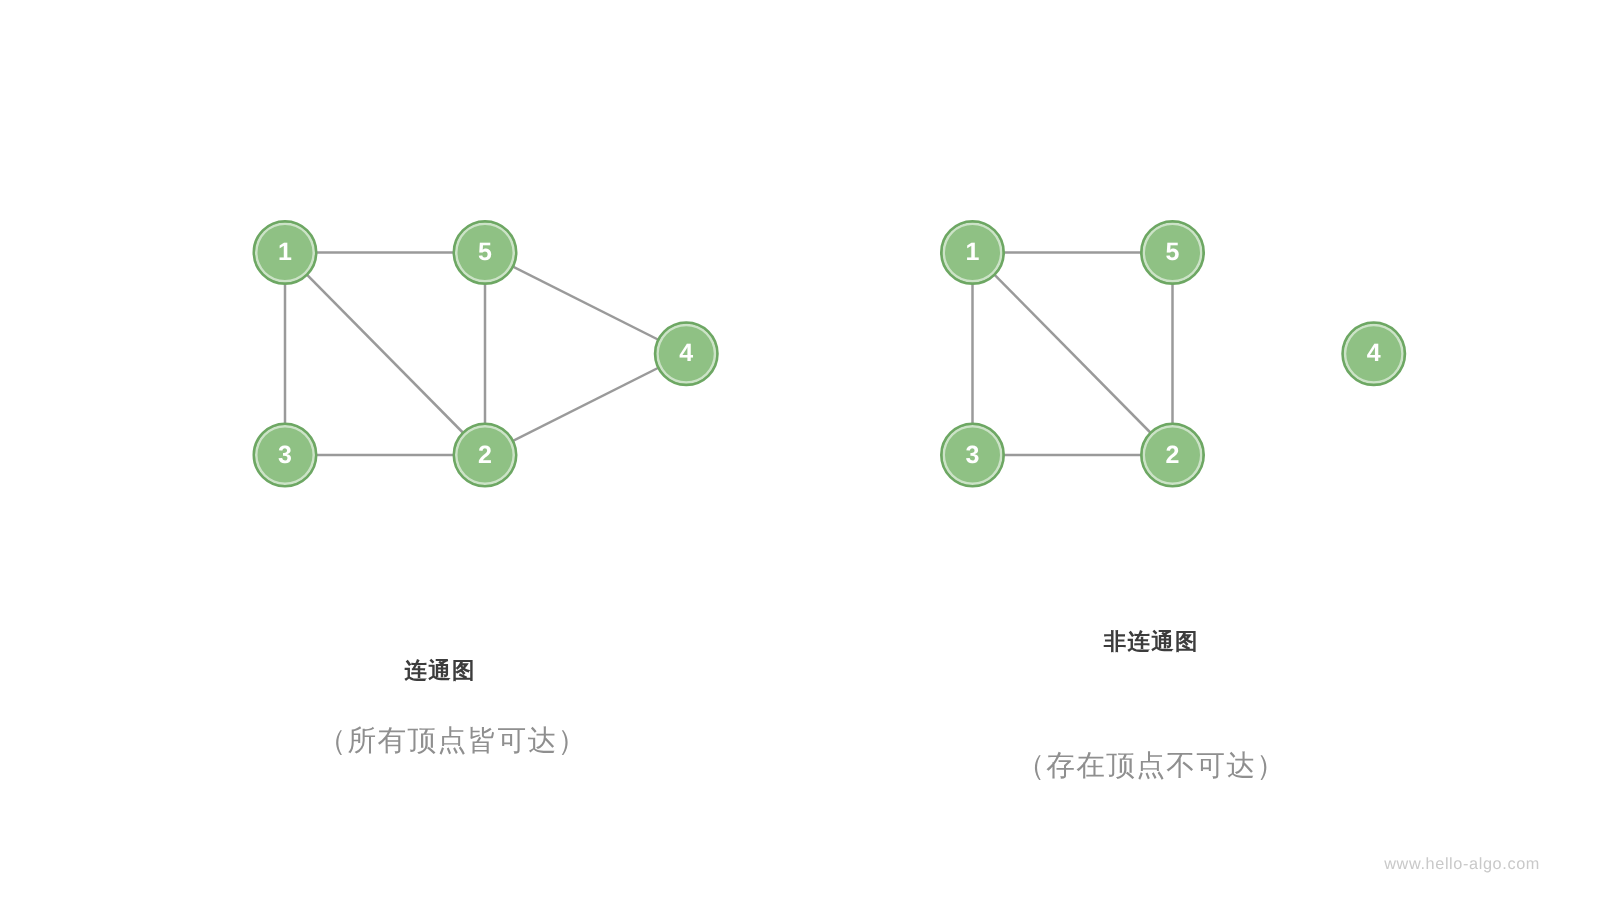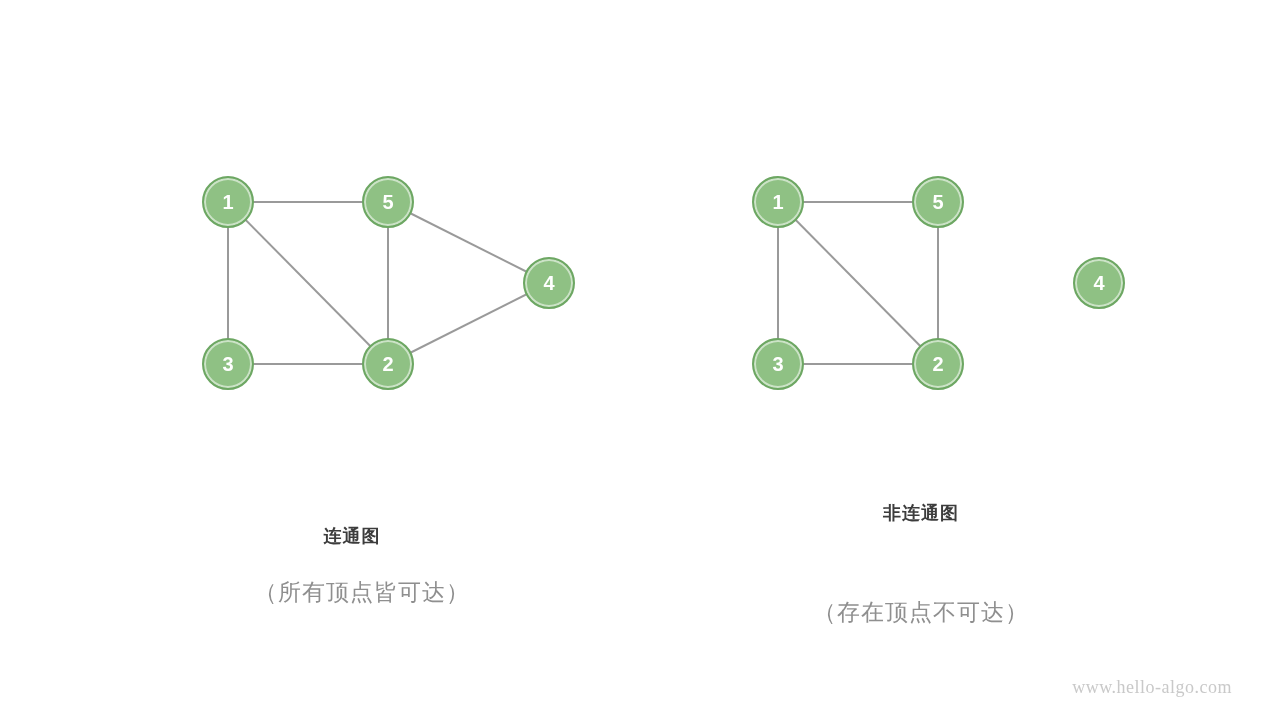--- a/index.html
+++ b/index.html
@@ -52,22 +52,22 @@
     letter-spacing: 1px;
   }
   #title-connected    { left: 212px; top: 524px; width: 280px; }
   #subtitle-connected { left: 212px; top: 577px; width: 300px; }
   #title-disconnected    { left: 781px; top: 501px; width: 280px; }
   #subtitle-disconnected { left: 771px; top: 577px; width: 300px; }
   .watermark {
     position: absolute;
     right: 48px;
     bottom: 22px;
-    font-family: Liberation Serif, serif;
-    font-size: 18px;
+    font-family: Liberation Sans, sans-serif;
+    font-size: 13px;
     color: #c9c9c9;
     letter-spacing: 0.5px;
   }
 </style>
 </head>
 <body>
 
 <div id="canvas">
 
   <svg id="edge-layer" xmlns="http://www.w3.org/2000/svg" viewBox="0 0 1280 720">

